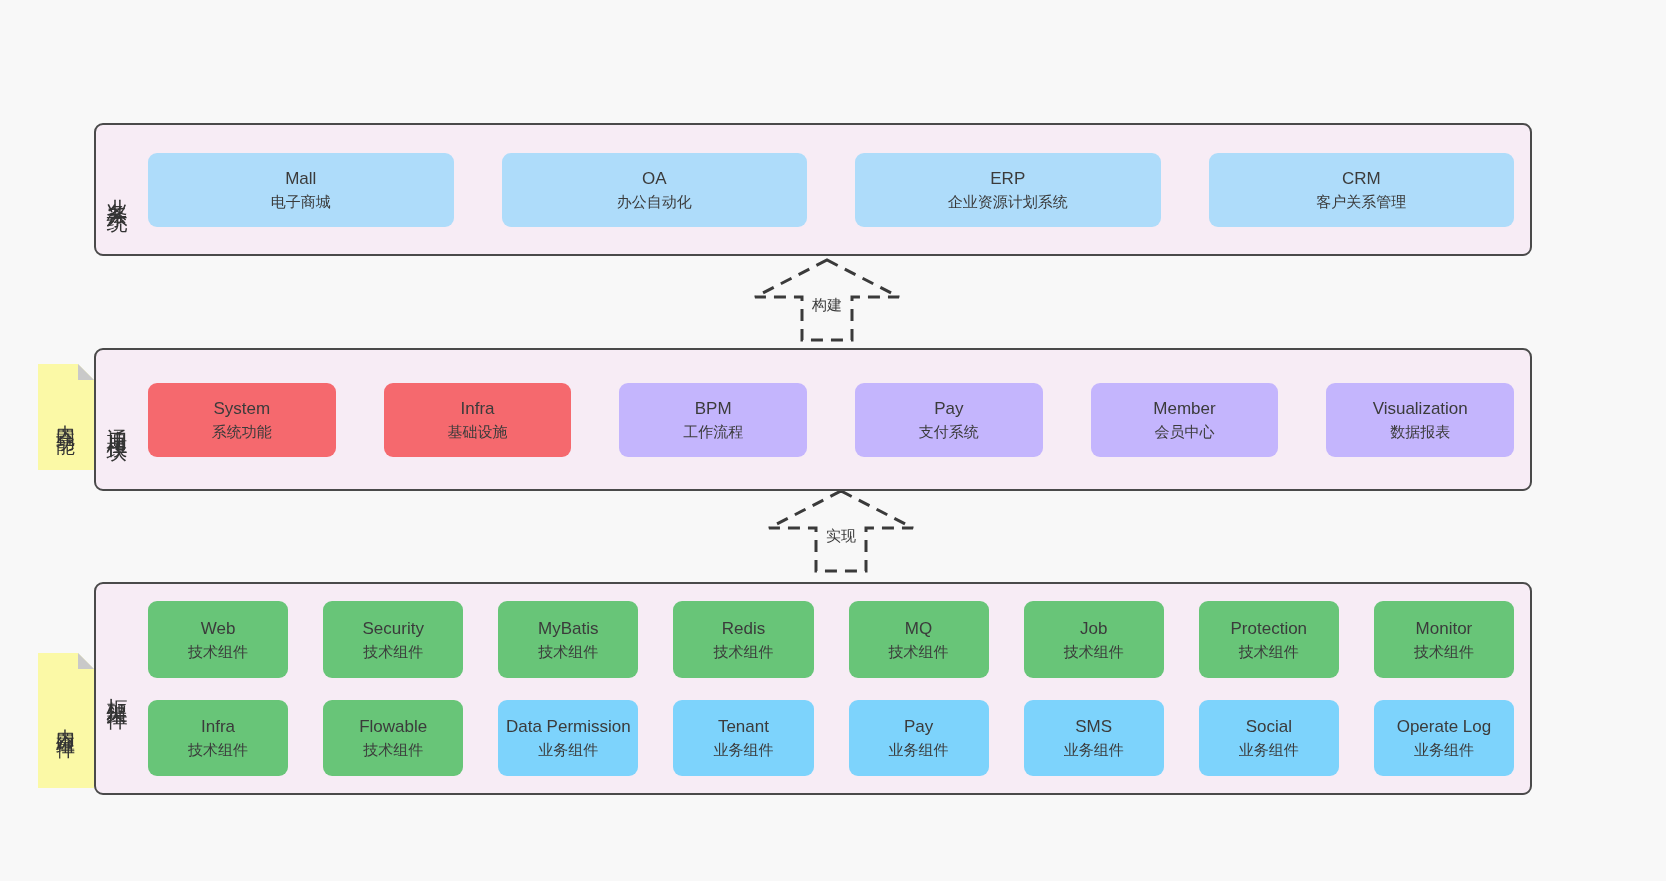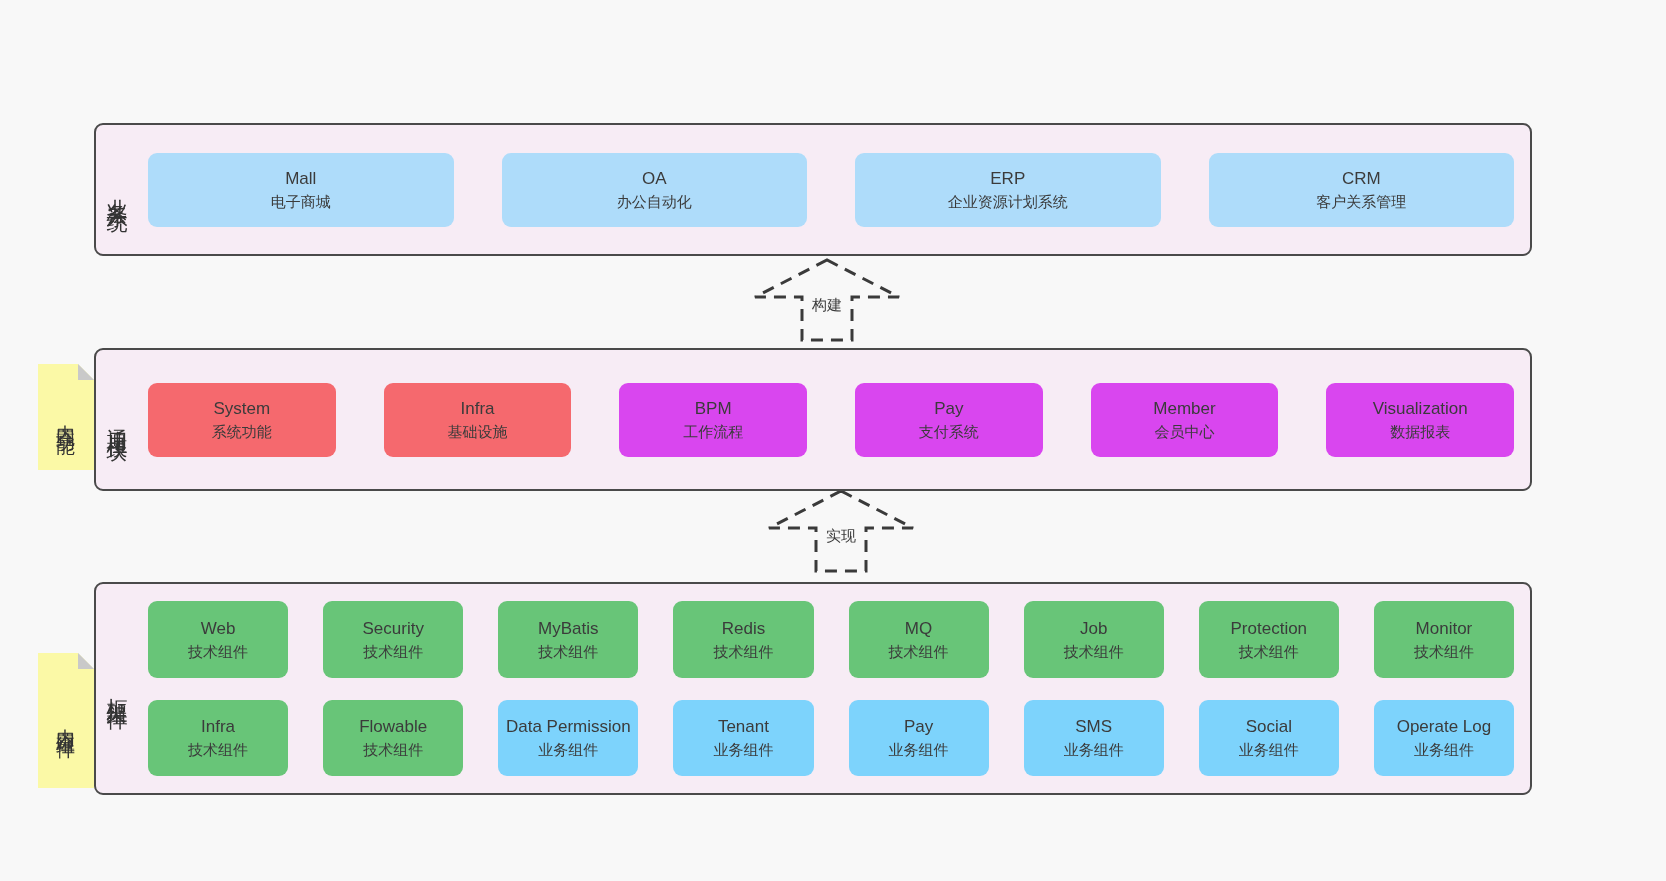--- a/index.html
+++ b/index.html
@@ -32,21 +32,21 @@
     text-align:center;color:#3b3b3b;font-size:17px;line-height:1.42;padding:2px 4px;box-sizing:border-box;
   }
   .grid{
     position:absolute;left:52px;right:16px;top:17px;bottom:17px;
     display:grid;grid-template-columns:repeat(8,1fr);column-gap:35px;row-gap:22px;
   }
   .grid .box{height:auto;flex:none;text-align:right;}
   .box .desc{font-size:15px;}
   .blue{background:#aedcfa;}
   .red{background:#f5696e;}
-  .pink{background:#d946ef;}
+  .pink{background:#c4b5fd;}
   .green{background:#68c578;}
   .lightgreen{background:#7dd3fc;}
   .sticky{
     position:absolute;left:38px;width:56px;background:#fbf9a6;z-index:1;
     display:flex;align-items:center;justify-content:center;
   }
   #sticky-modules{top:364px;height:106px;}
   #sticky-components{top:653px;height:135px;}
   .sticky::before{ 
     content:"";position:absolute;top:0;right:0;width:16px;height:16px;

